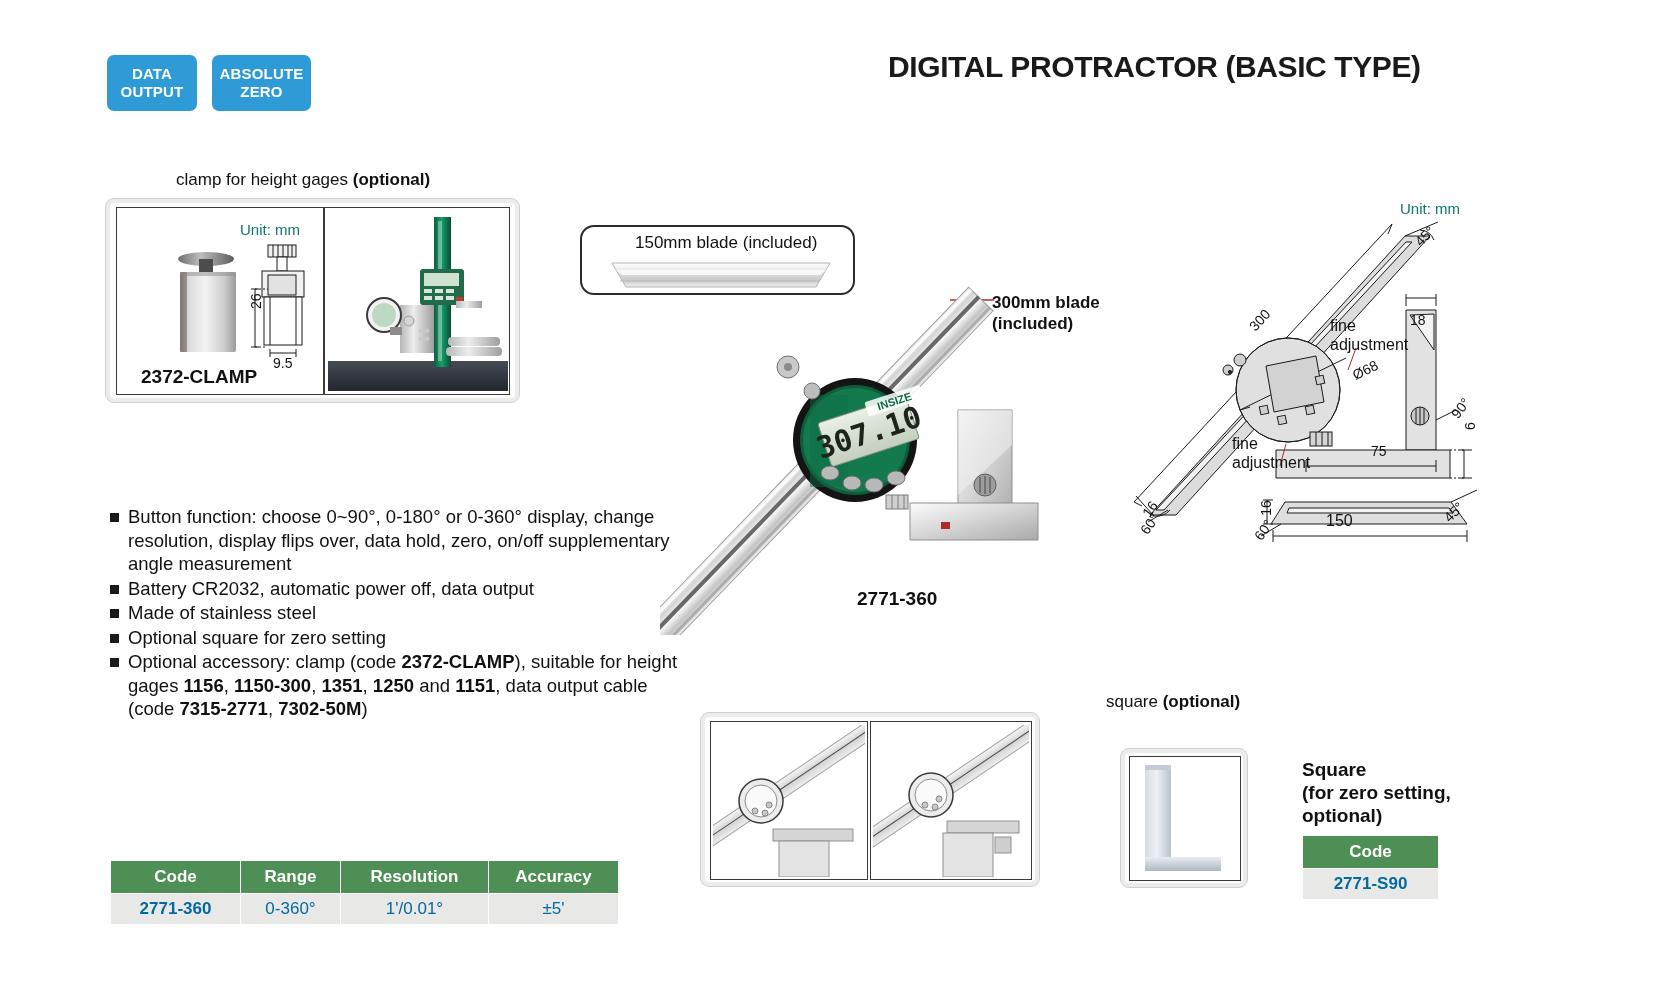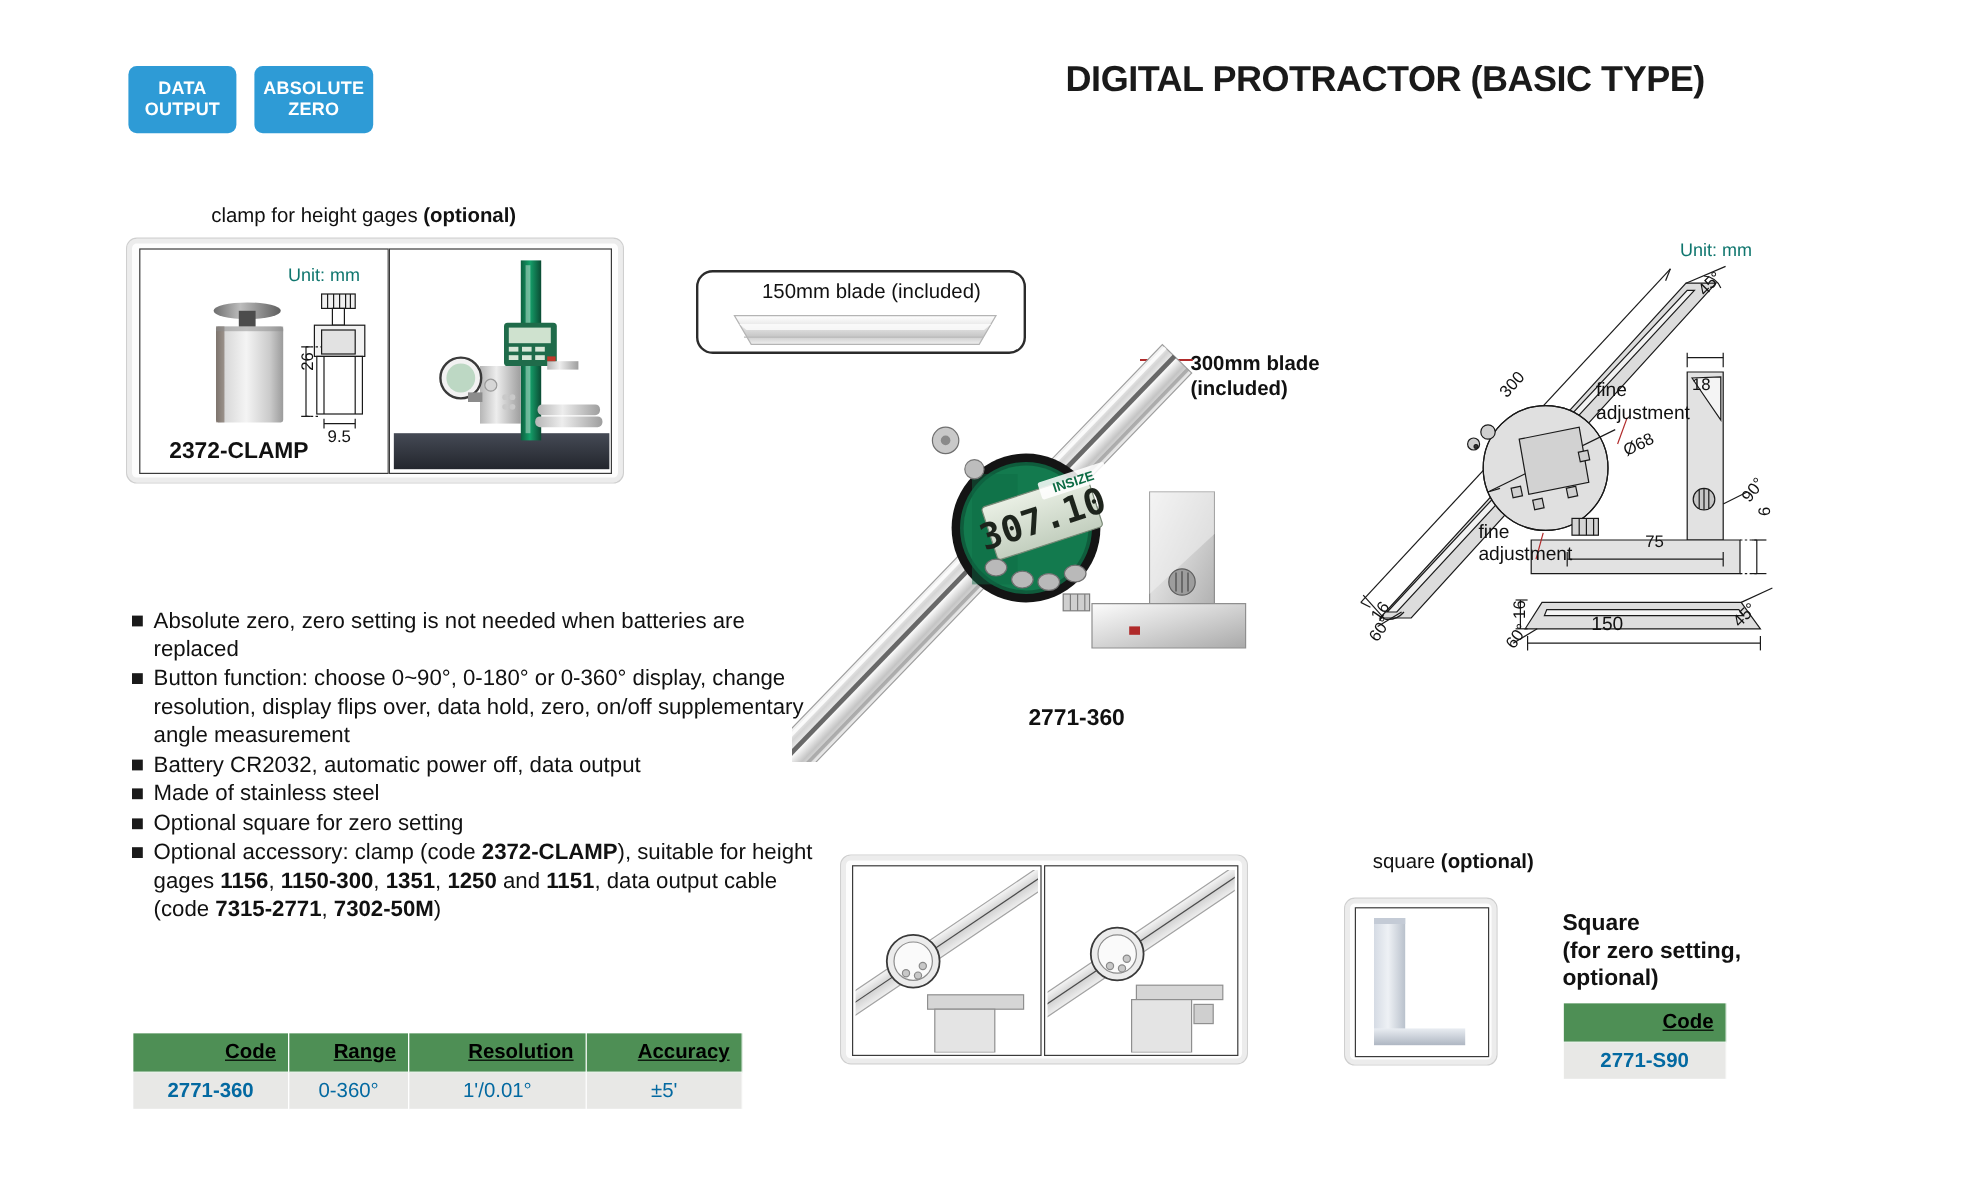--- a/index.html
+++ b/index.html
@@ -80,27 +80,26 @@
   }
   .bullet-text b { font-weight: bold; }
 
   
   table.spec {
     border-collapse: collapse;
     font-size: 17px;
   }
   table.spec th {
     background: #4e8f55;
-    color: #000000;
+    color: #ffffff;
     font-weight: bold;
     border: 1px solid #ffffff;
     padding: 6px 10px;
-    text-align: right;
+    text-align: center;
     white-space: nowrap;
-    text-decoration: underline;
   }
   table.spec td {
     background: #e8e8e6;
     color: #0369a1;
     font-weight: bold;
     border: 1px solid #ffffff;
     padding: 5px 10px;
     text-align: center;
     white-space: nowrap;
   }
@@ -254,24 +253,20 @@
     <circle cx="99" cy="130" r="2.4" fill="#c9c9c9"></circle>
 
     <rect x="120" y="128" width="52" height="9" rx="4" fill="url(#gSteel)"></rect>
     <rect x="118" y="138" width="56" height="9" rx="4" fill="url(#gSteel)"></rect>
 
     <rect x="128" y="88" width="7" height="4" fill="#c0392b"></rect>
   </svg>
 </div>
 
 <div class="abs bullets" style="left:110px; top:505px;">
-  <div class="bullet-row">
-    <span class="bullet-mark"></span>
-    <span class="bullet-text"><span>Absolute zero, zero setting is not needed when batteries are replaced</span></span>
-  </div>
   <div class="bullet-row">
     <span class="bullet-mark"></span>
     <span class="bullet-text"><span>Button function: choose 0~90°, 0-180° or 0-360° display, change resolution, display flips over, data hold, zero, on/off supplementary angle measurement</span></span>
   </div>
   <div class="bullet-row">
     <span class="bullet-mark"></span>
     <span class="bullet-text"><span>Battery CR2032, automatic power off, data output</span></span>
   </div>
   <div class="bullet-row">
     <span class="bullet-mark"></span>
@@ -570,21 +565,21 @@
         <circle cx="52" cy="80" r="3"></circle>
         <circle cx="62" cy="82" r="3"></circle>
         <circle cx="66" cy="74" r="3"></circle>
       </g>
     <rect x="74" y="96" width="72" height="12" fill="#d6d6d6" stroke="#8f8f8f"></rect>
     <rect x="70" y="108" width="50" height="44" fill="#e4e4e4" stroke="#8f8f8f"></rect>
     <rect x="122" y="112" width="16" height="16" fill="#cfcfcf" stroke="#8f8f8f"></rect>
   </svg>
 </div>
 
-<div class="abs caption" style="left:1106px; top:708px;margin-left:38px;">
+<div class="abs caption" style="left:1106px; top:692px;">
   <span>square </span><b>(optional)</b>
 </div>
 
 <div class="abs photo-frame" style="left:1120px; top:748px; width:128px; height:140px;">
   <div class="inner-frame" style="left:8px; top:7px; width:112px; height:125px;"></div>
   <svg class="abs" style="left:14px; top:12px;" width="100" height="116" viewBox="0 0 100 116">
     <defs>
       <linearGradient id="gSq" x1="0" y1="0" x2="1" y2="0">
         <stop offset="0%" stop-color="#d5dbe4"></stop>
         <stop offset="45%" stop-color="#eef1f5"></stop>

